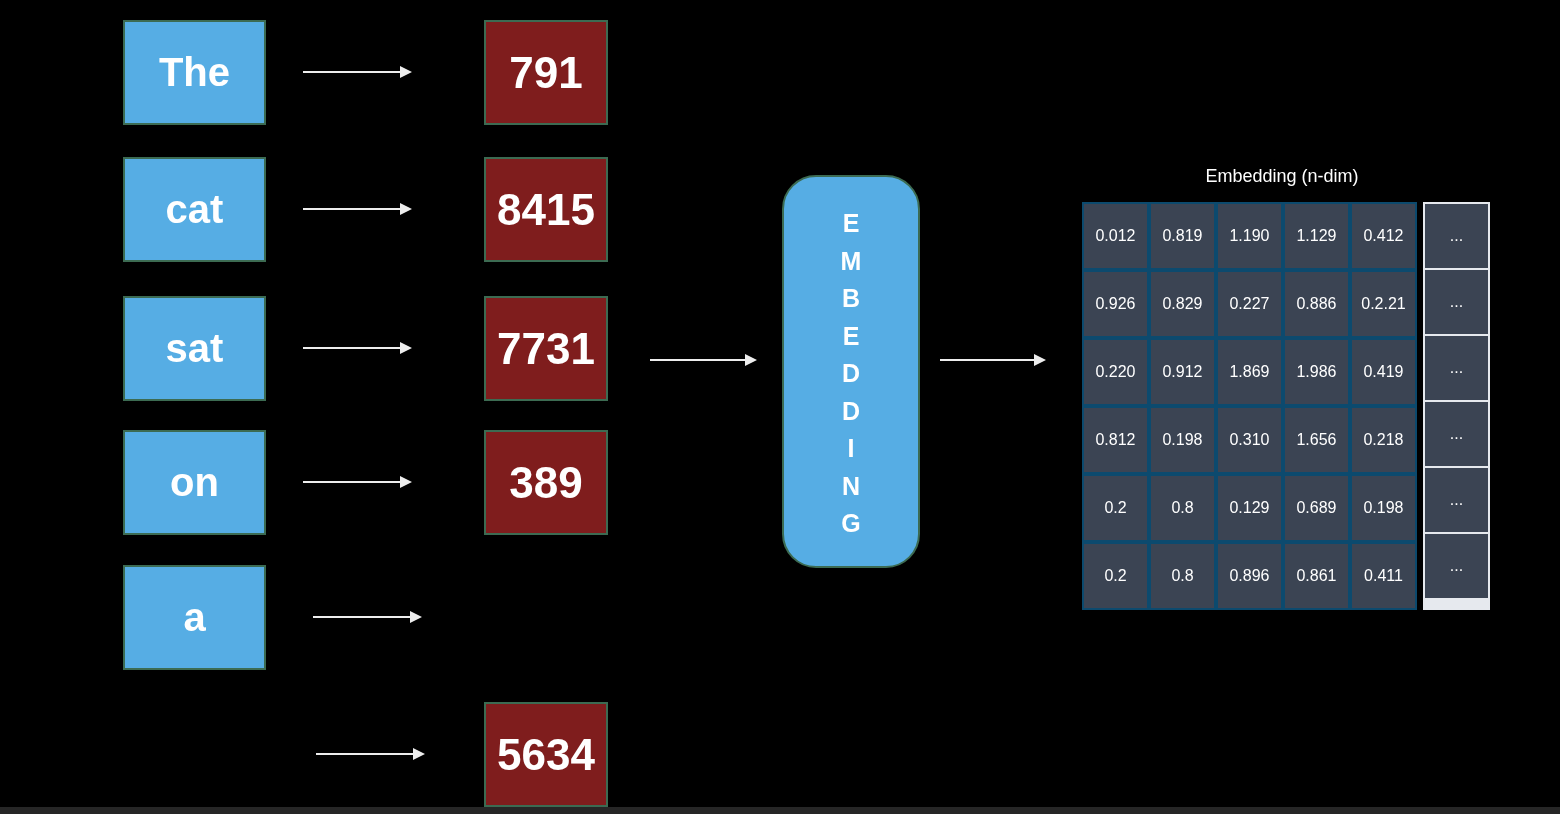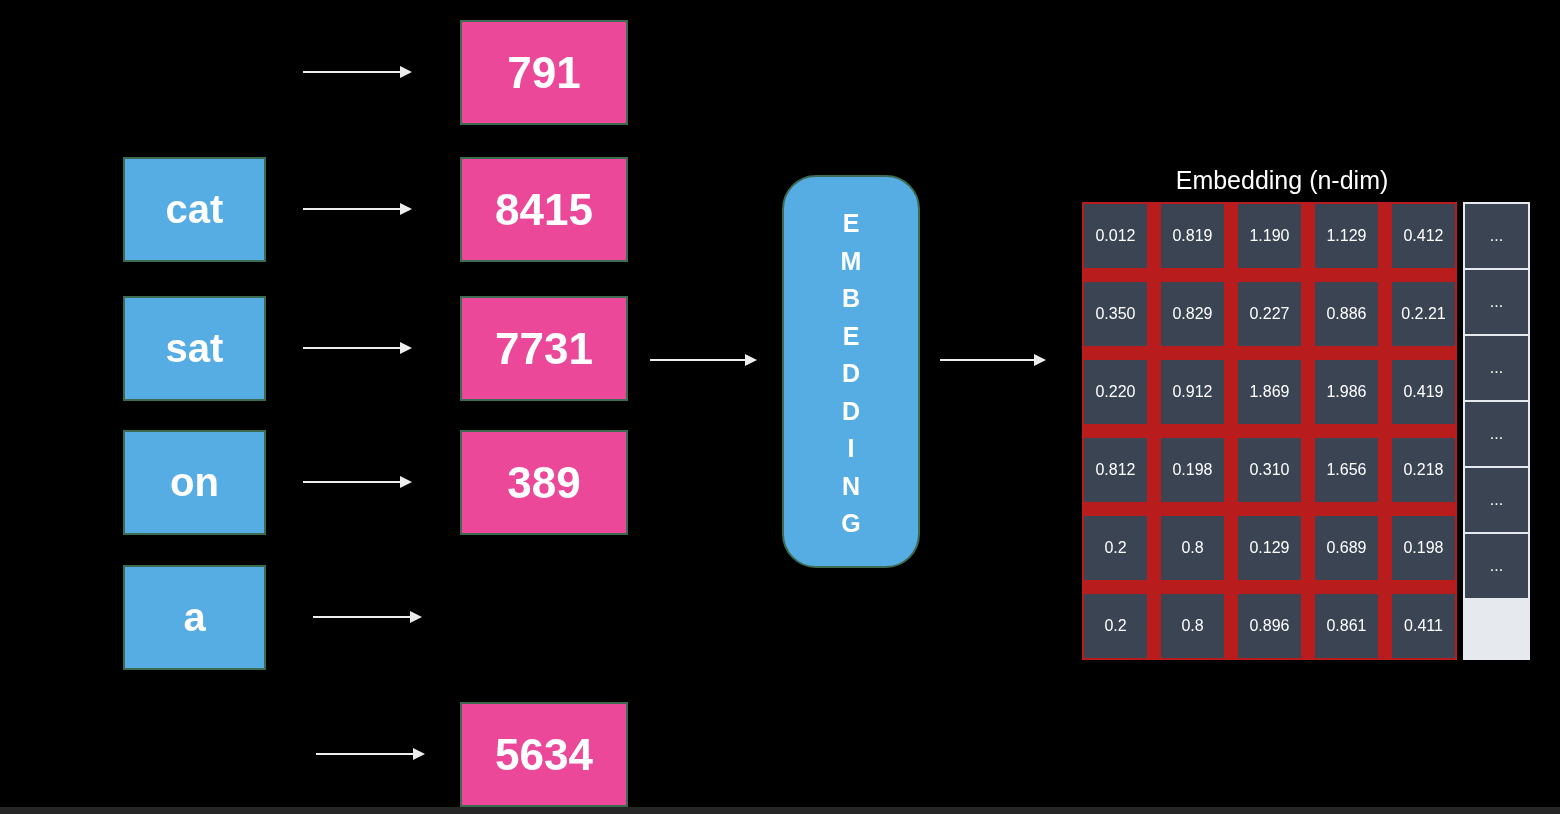--- a/index.html
+++ b/index.html
@@ -42,23 +42,23 @@
     color: #ffffff;
     font-weight: bold;
   }
   .word-box {
     left: 0;
     width: 143px;
     background: #56ADE4;
     font-size: 40px;
   }
   .token-box {
-    left: 337px;
-    width: 168px;
-    background: #ec4899;
+    left: 361px;
+    width: 124px;
+    background: #7f1d1d;
     font-size: 44px;
   }
 
   
   .arrow {
     position: absolute;
     height: 2px;
     background: #EDEDED;
   }
   .arrow::after {
@@ -116,36 +116,36 @@
   }
 
   
   .matrix-title {
     position: absolute;
     left: 1082px;
     top: 166px;
     width: 400px;
     text-align: center;
     color: #ffffff;
-    font-size: 25px;
+    font-size: 18px;
     font-weight: 400;
   }
   .matrix {
     position: absolute;
     left: 1082px;
     top: 202px;
     display: flex;
   }
   .matrix-main {
     display: grid;
     grid-template-columns: repeat(5, 63px);
     grid-auto-rows: 64px;
-    gap: 14px;
+    gap: 4px;
     padding: 2px;
-    background: #b91c1c;
+    background: #0c4a6e;
   }
   .matrix-dots {
     margin-left: 6px;
     display: grid;
     grid-template-columns: 63px;
     grid-auto-rows: 64px;
     gap: 2px;
     padding: 2px;
     background: #E6E9EE;
   }
@@ -166,20 +166,23 @@
     height: 7px;
     background: #262626;
   }
 </style>
 </head>
 <body>
 
 <div class="stage">
 
   <div class="flow-row r0">
+    <div class="word-box">
+        <span>The</span>
+      </div>
     <div class="arrow row-arrow"></div>
     <div class="token-box">
         <span>791</span>
       </div>
   </div>
   <div class="flow-row r1">
     <div class="word-box">
         <span>cat</span>
       </div>
     <div class="arrow row-arrow"></div>
@@ -236,21 +239,21 @@
 
   <div class="matrix-title">Embedding (n-dim)</div>
 
   <div class="matrix">
     <div class="matrix-main">
       <div class="matrix-cell">0.012</div>
       <div class="matrix-cell">0.819</div>
       <div class="matrix-cell">1.190</div>
       <div class="matrix-cell">1.129</div>
       <div class="matrix-cell">0.412</div>
-      <div class="matrix-cell">0.350</div>
+      <div class="matrix-cell">0.926</div>
       <div class="matrix-cell">0.829</div>
       <div class="matrix-cell">0.227</div>
       <div class="matrix-cell">0.886</div>
       <div class="matrix-cell">0.2.21</div>
       <div class="matrix-cell">0.220</div>
       <div class="matrix-cell">0.912</div>
       <div class="matrix-cell">1.869</div>
       <div class="matrix-cell">1.986</div>
       <div class="matrix-cell">0.419</div>
       <div class="matrix-cell">0.812</div>

